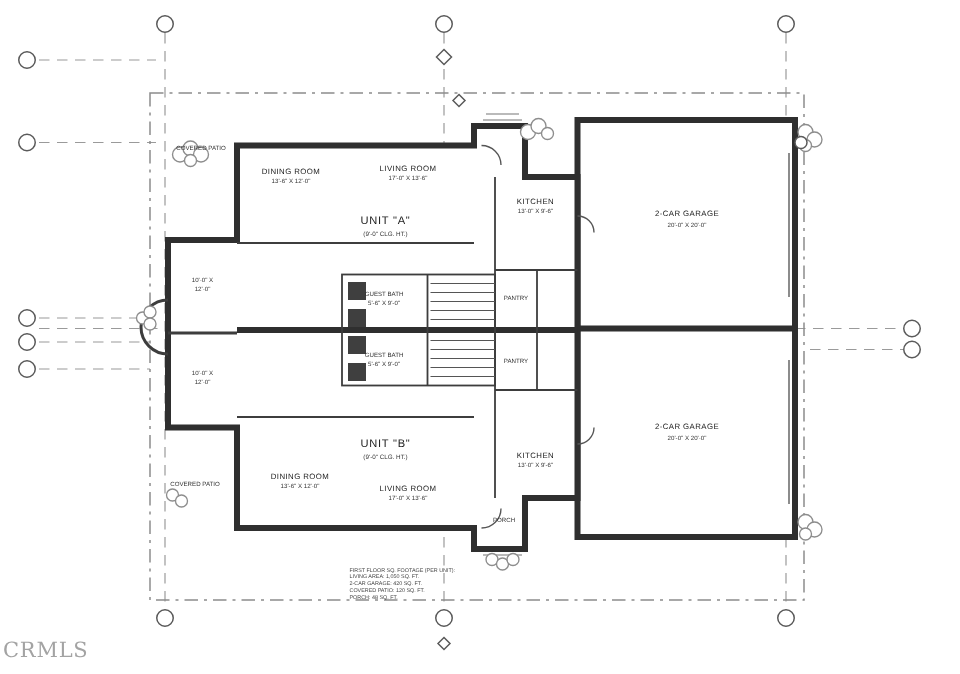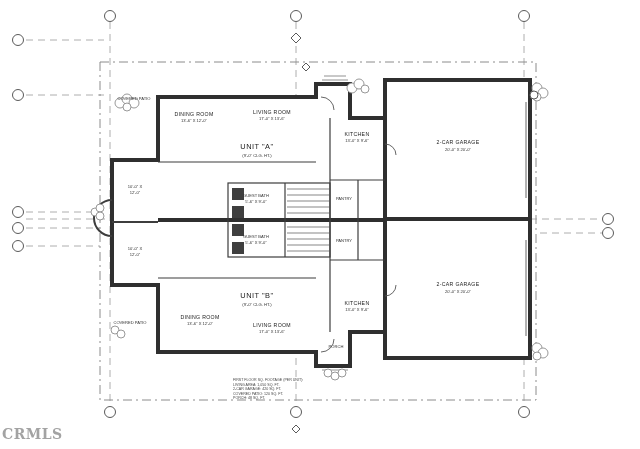--- a/index.html
+++ b/index.html
@@ -22,21 +22,21 @@
   .sq{fill:#3f3f3f;stroke:none;}
   .step{stroke:#777;stroke-width:.8;fill:none;}
   
   text{fill:#1a1a1a;font-family:"Liberation Sans",sans-serif;text-anchor:middle;}
   .room{font-size:5.2px;letter-spacing:.3px;}
   .dims{font-size:4.1px;fill:#333;}
   .unit{font-size:7.4px;letter-spacing:.5px;}
   .sub{font-size:4.2px;fill:#333;}
   .tiny{font-size:3.6px;text-anchor:start;fill:#444;}
   .watermark{position:absolute;left:2px;top:426px;font-family:"DejaVu Serif",serif;
-             font-size:14px;font-weight:bold;color:#a3a3a3;letter-spacing:.5px;}
+             font-size:14px;font-weight:normal;color:#a3a3a3;letter-spacing:.5px;}
 </style>
 </head>
 <body>
 
 <div class="canvas">
   <svg width="640" height="449" viewBox="0 0 640 449">
 
     <g>
       <path class="grid" d="M110,22 V406"></path>
       <path class="grid" d="M296,22 V406"></path>

